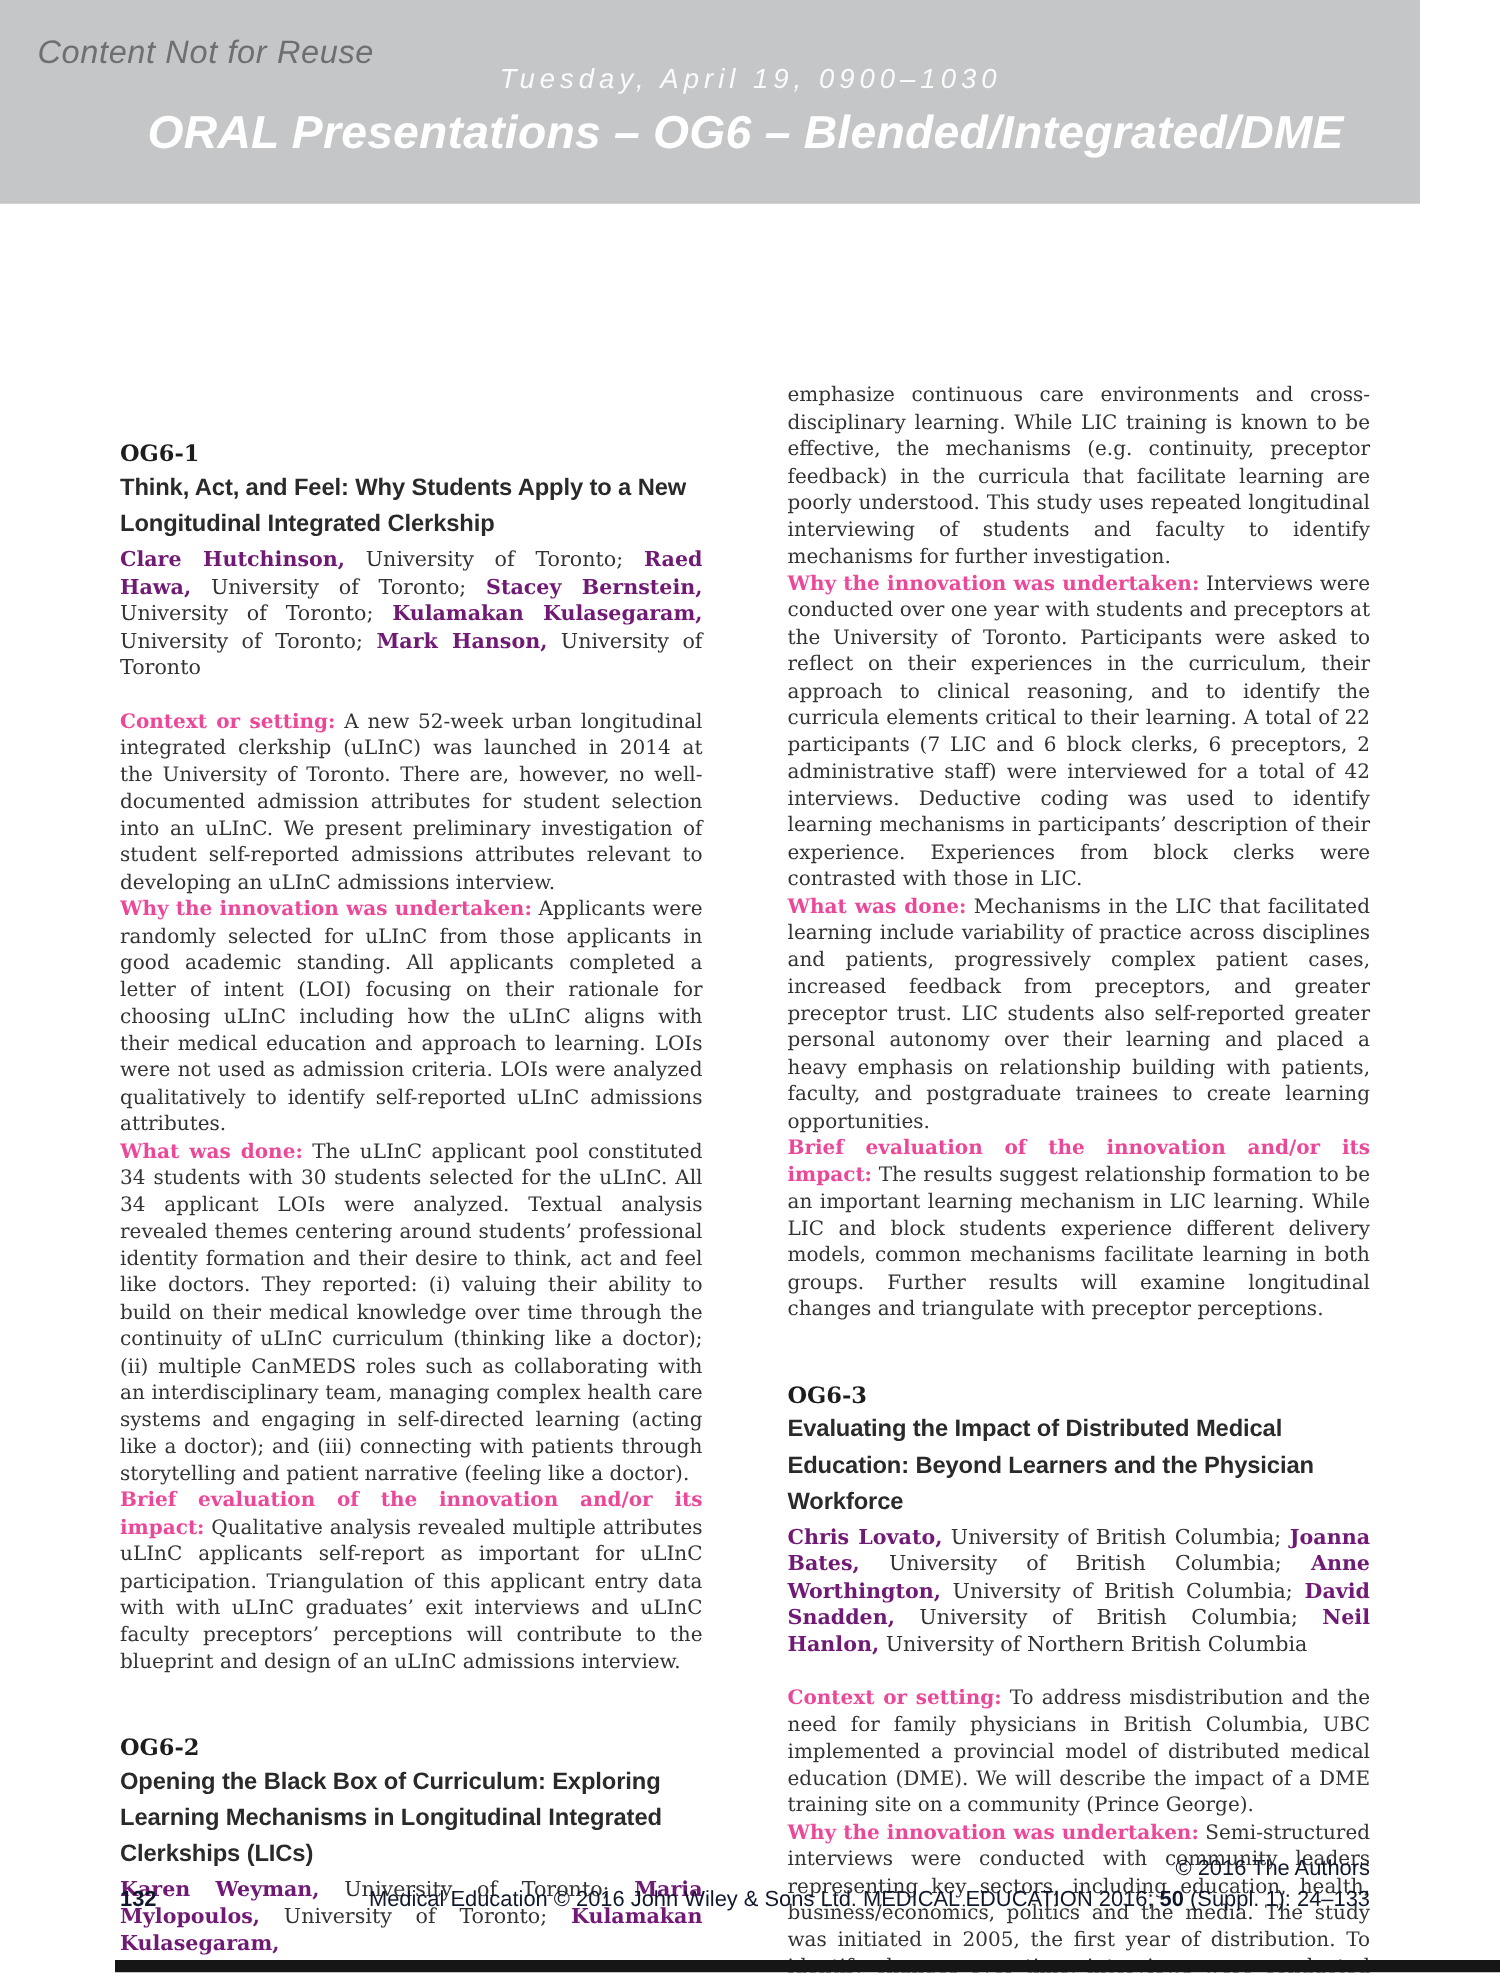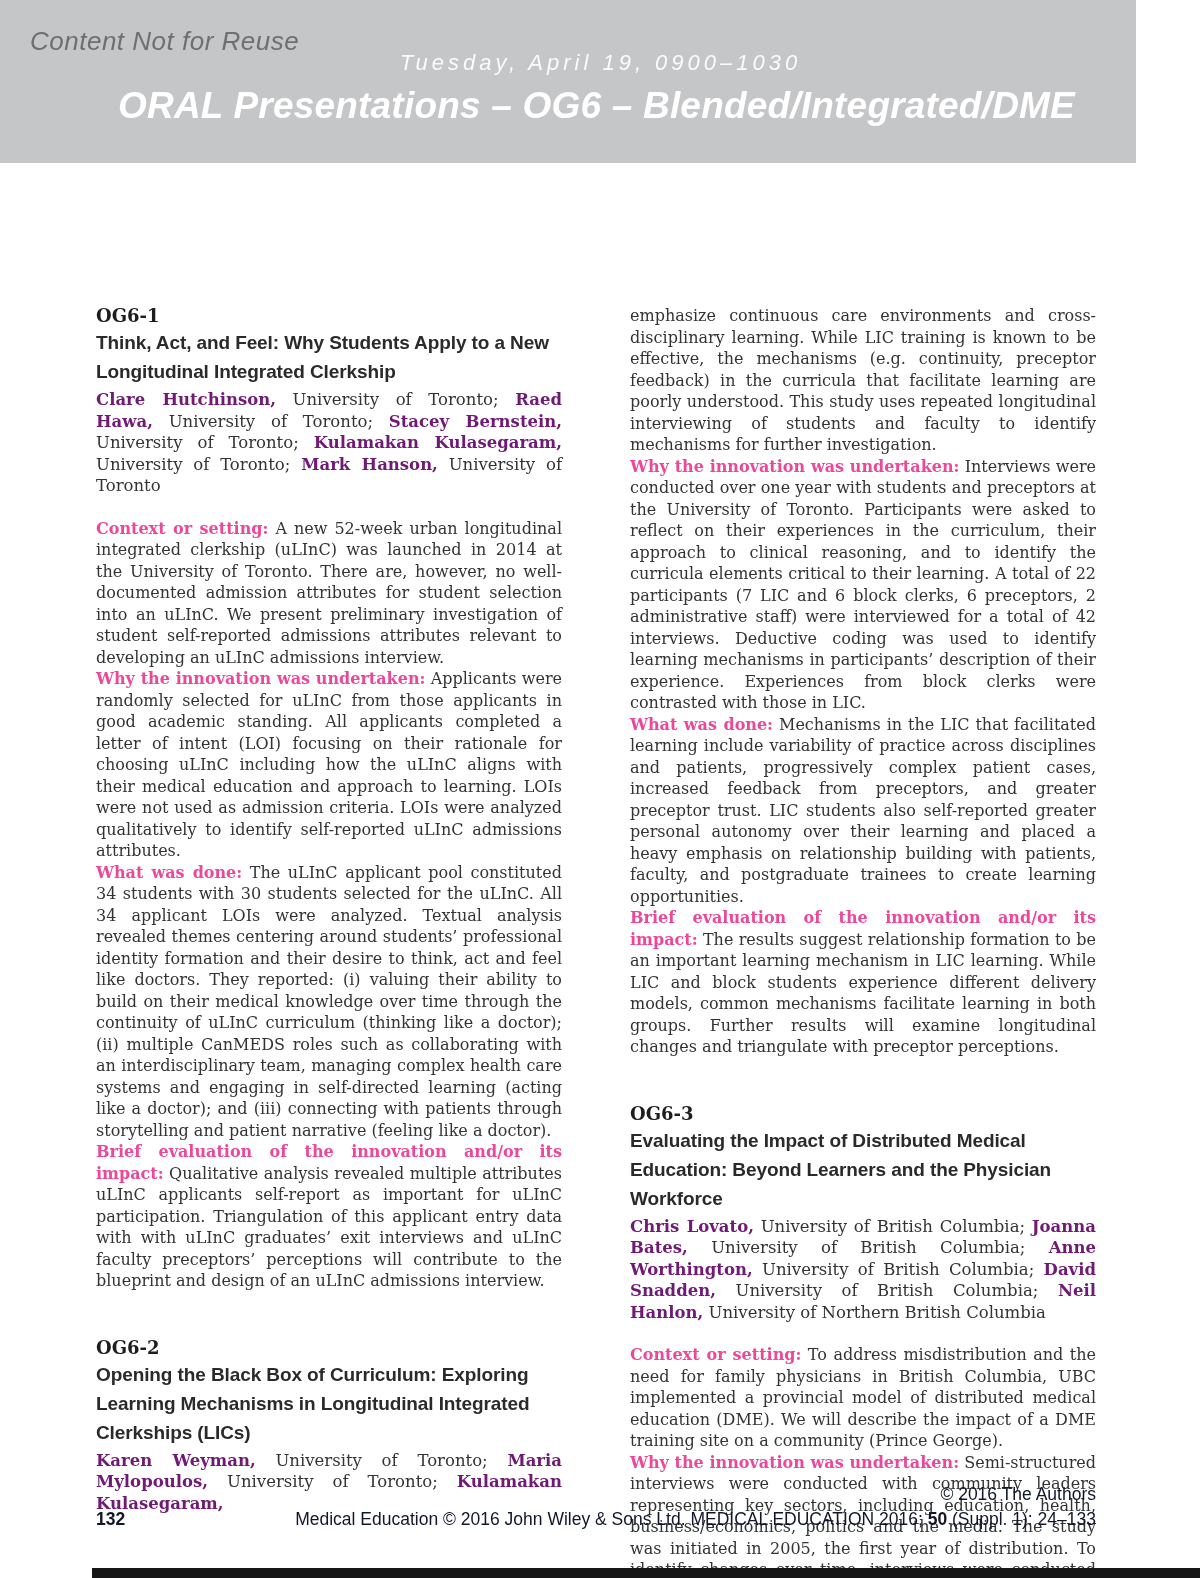--- a/index.html
+++ b/index.html
@@ -38,20 +38,21 @@
     padding-left:96px; margin-top:142px;
     width:1100px;
   }
   .col { width:466px; }
 
   .abstract + .abstract { margin-top:45px; }
 
   .code {
     font-size:18px; font-weight:bold; color:#1d1d1d;
     margin-bottom:2px;
+    margin-top:48px;
   }
   .abs-title {
     font-family:"Liberation Sans", sans-serif;
     font-size:19px; line-height:29px; font-weight:bold;
     color:#2a2a2a; margin-bottom:3px; letter-spacing:-0.1px;
   }
   .authors {
     font-size:16.5px; line-height:21.5px; text-align:justify;
     color:#333; margin-bottom:21px;
   }

